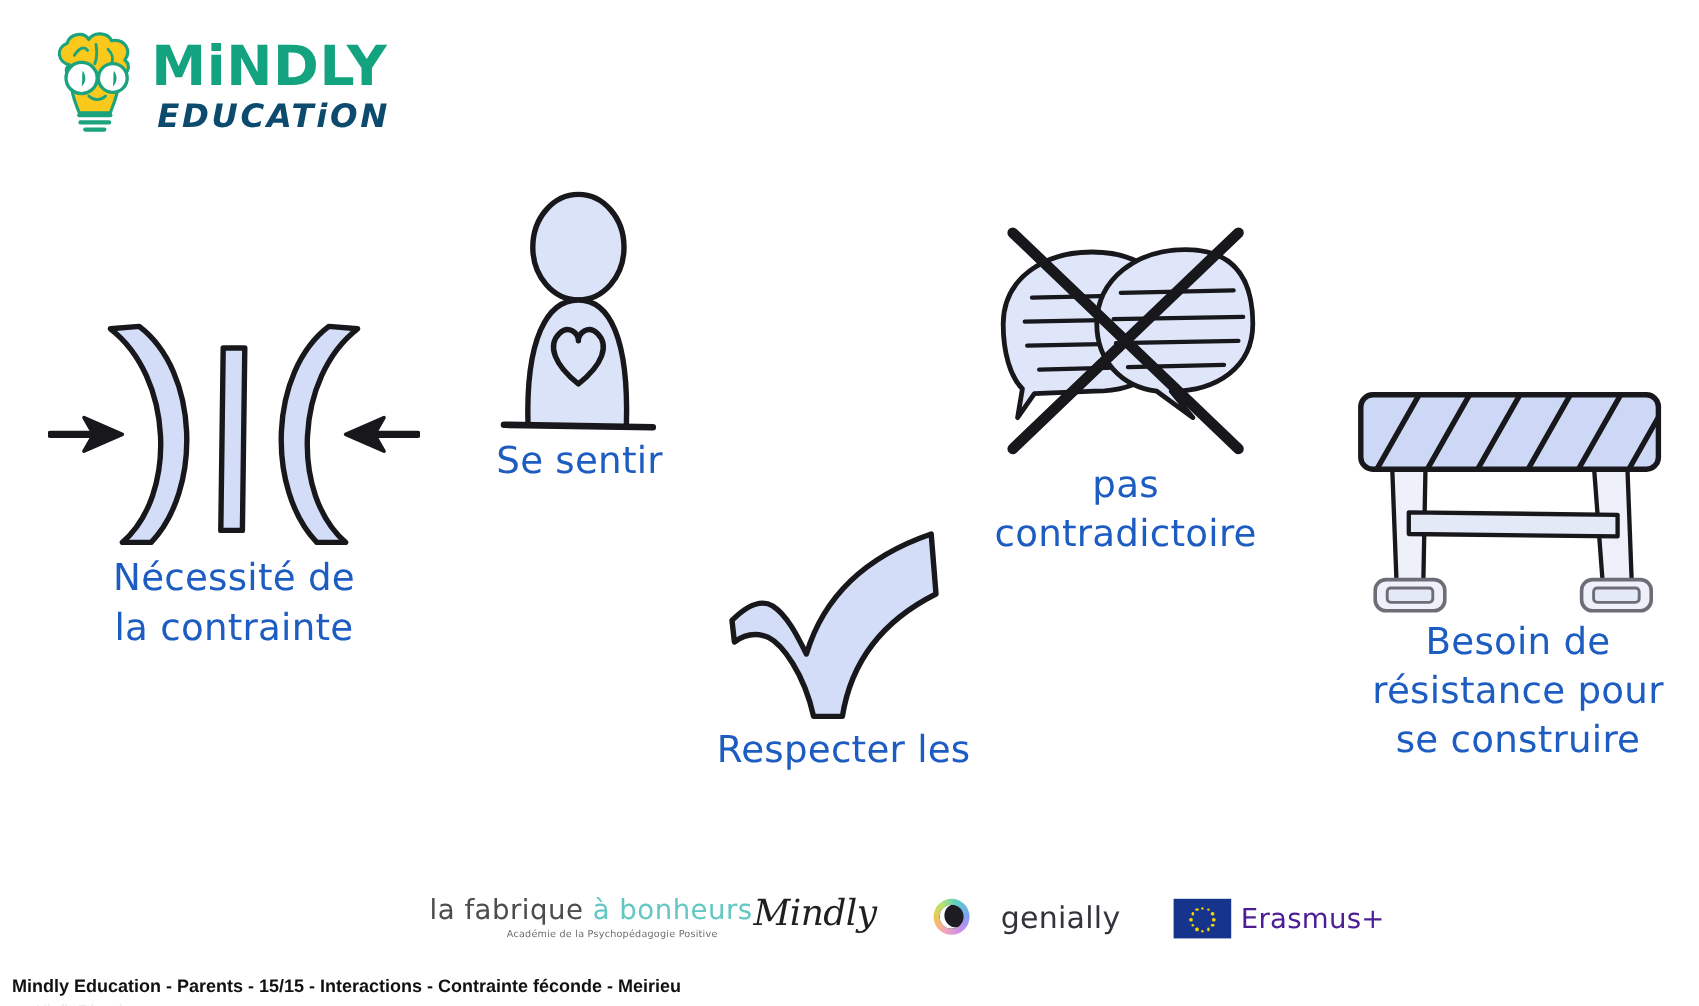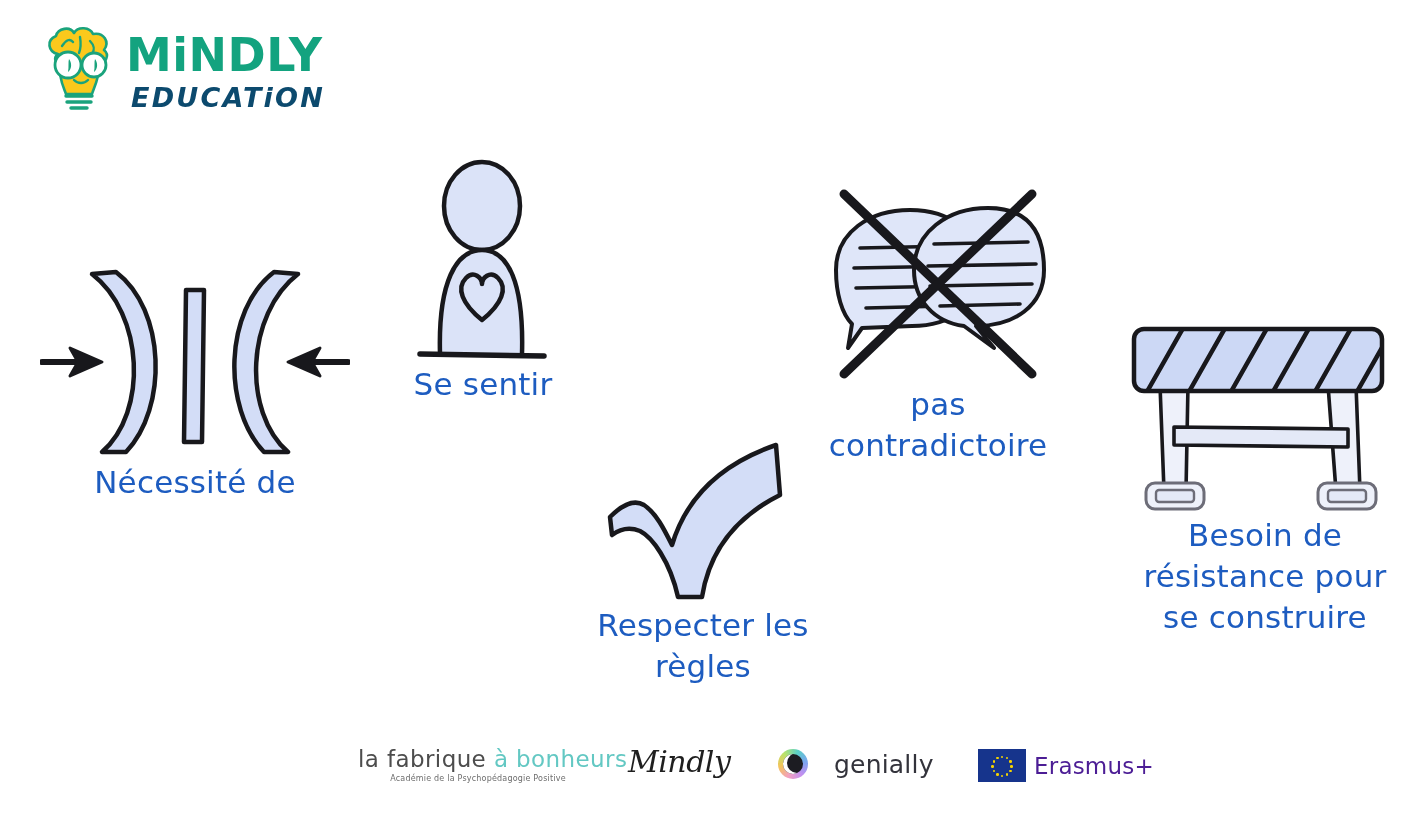--- a/index.html
+++ b/index.html
@@ -111,21 +111,21 @@
   
   .partners {
     position: absolute;
     left: 0;
     top: 735px;
     width: 1416px;
     height: 70px;
   }
   .partner { position: absolute; }
 
-  #partner-fabrique { left: 358px; top: 12px; width: 240px; text-align: center; }
+  #partner-fabrique { left: 358px; top: 12px; width: 240px; text-align: right; }
   .fab-line {
     font-family: "DejaVu Sans", sans-serif;
     font-size: 23px;
     color: #4d4d4d;
     letter-spacing: 0.4px;
     line-height: 1.05;
     white-space: nowrap;
   }
   .fab-accent { color: #63c8c3; }
   .fab-sub {
@@ -277,20 +277,21 @@
 
         <path d="M2 100 L36 100" stroke="#18181c" stroke-width="6" stroke-linecap="round"></path>
         <path d="M30 86 L62 100 L30 114 L38 100 Z" fill="#18181c" stroke="#18181c" stroke-width="3" stroke-linejoin="round"></path>
 
         <path d="M308 100 L274 100" stroke="#18181c" stroke-width="6" stroke-linecap="round"></path>
         <path d="M280 86 L248 100 L280 114 L272 100 Z" fill="#18181c" stroke="#18181c" stroke-width="3" stroke-linejoin="round"></path>
       </svg>
     </div>
     <div class="item-caption">
       <div>Nécessité de</div>
+      <div>la contrainte</div>
     </div>
   </div>
 
   <div class="item" id="item-loved">
     <div class="icon-box" style="height:206px;">
       <svg viewBox="0 0 250 206" width="250" height="206">
 
         <ellipse cx="124" cy="48" rx="38" ry="44" fill="#dbe3f8" stroke="#18181c" stroke-width="4.5"></ellipse>
 
         <path d="M82 196 C80 124 98 92 124 92 C150 92 166 124 164 196" fill="#dbe3f8" stroke="#18181c" stroke-width="4.5" stroke-linejoin="round"></path>
@@ -341,21 +342,20 @@
   <div class="item" id="item-rules">
     <div class="icon-box" style="height:180px;">
       <svg viewBox="0 0 250 180" width="250" height="180">
         <path d="M32 92 C44 80 56 74 66 80 C78 88 86 104 94 120
                  C106 80 134 42 198 20 L202 70 C150 96 130 134 124 172
                  L100 172 C92 136 74 112 62 106 C52 102 42 104 34 110 Z" fill="#d3ddf7" stroke="#18181c" stroke-width="4.5" stroke-linejoin="round"></path>
       </svg>
     </div>
     <div class="item-caption">
       <div>Respecter les</div>
-      <div>règles</div>
     </div>
   </div>
 
   <div class="item" id="item-resistance">
     <div class="icon-box" style="height:200px;">
       <svg viewBox="0 0 290 200" width="290" height="200">
         <defs>
           <clipPath id="boardClip">
             <rect x="14" y="14" width="248" height="62" rx="10"></rect>
           </clipPath>
@@ -426,14 +426,15 @@
           </span>
         </span>
         <span class="era-word">Erasmus+</span>
       </div>
     </div>
 
   </div>
 </div>
 
 <div class="caption-bar">
+  <div class="caption-line1">Mindly Education - Parents - 15/15 - Interactions - Contrainte féconde - Meirieu</div>
   <div class="caption-line2">Mindly Education</div>
 </div>
 
 </body></html>

